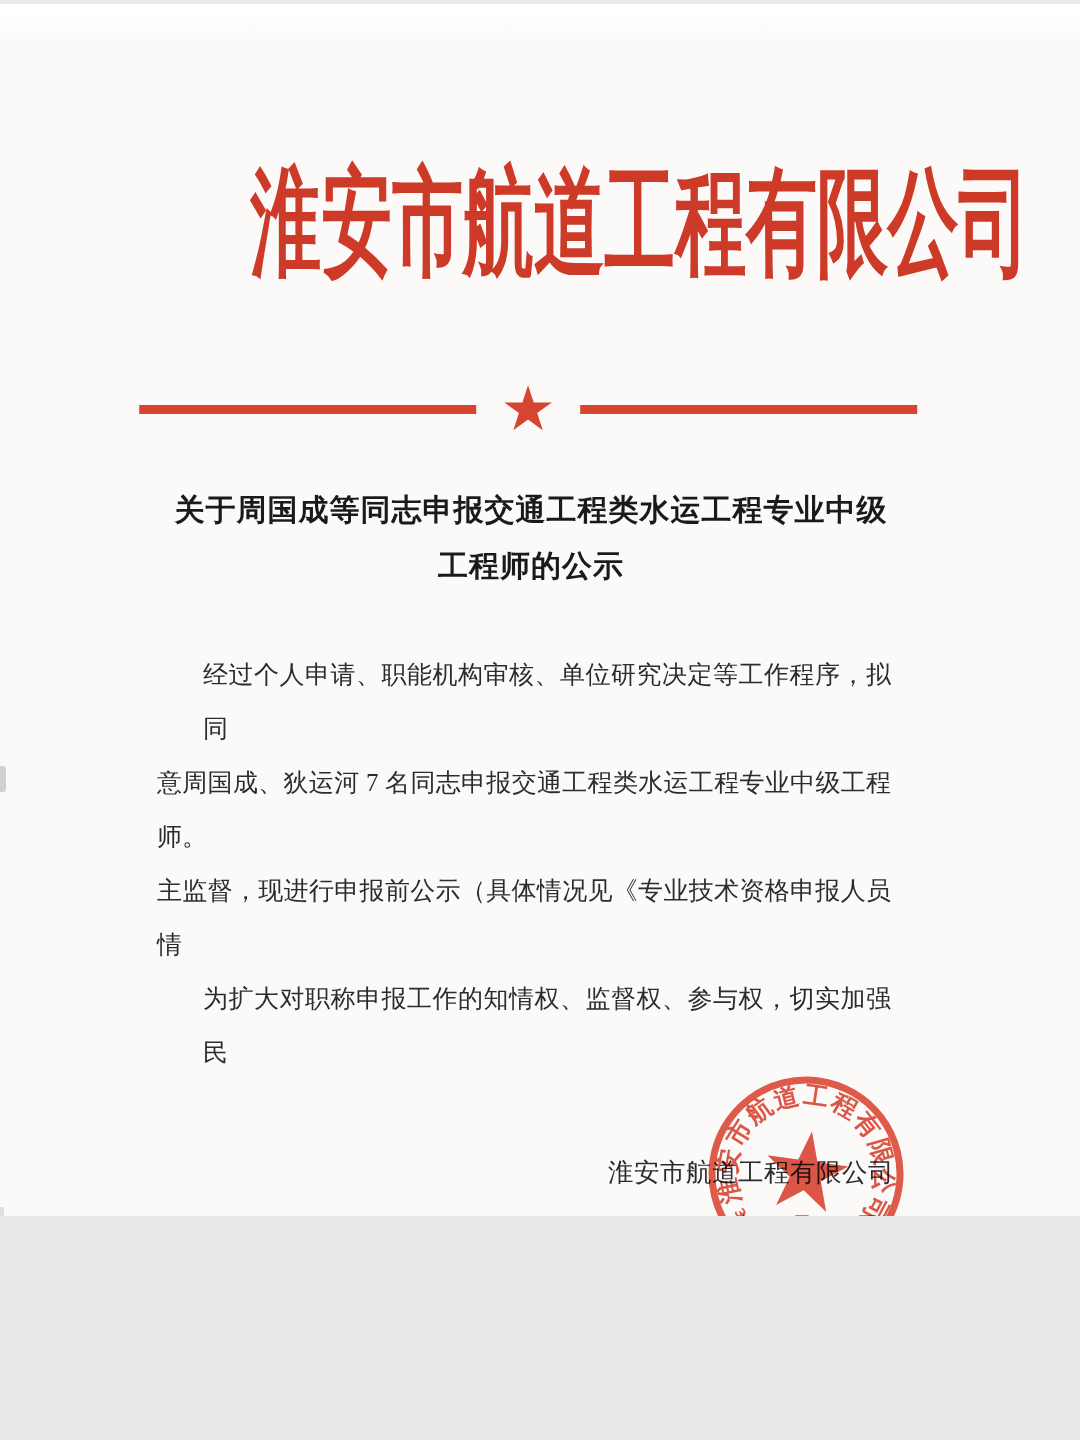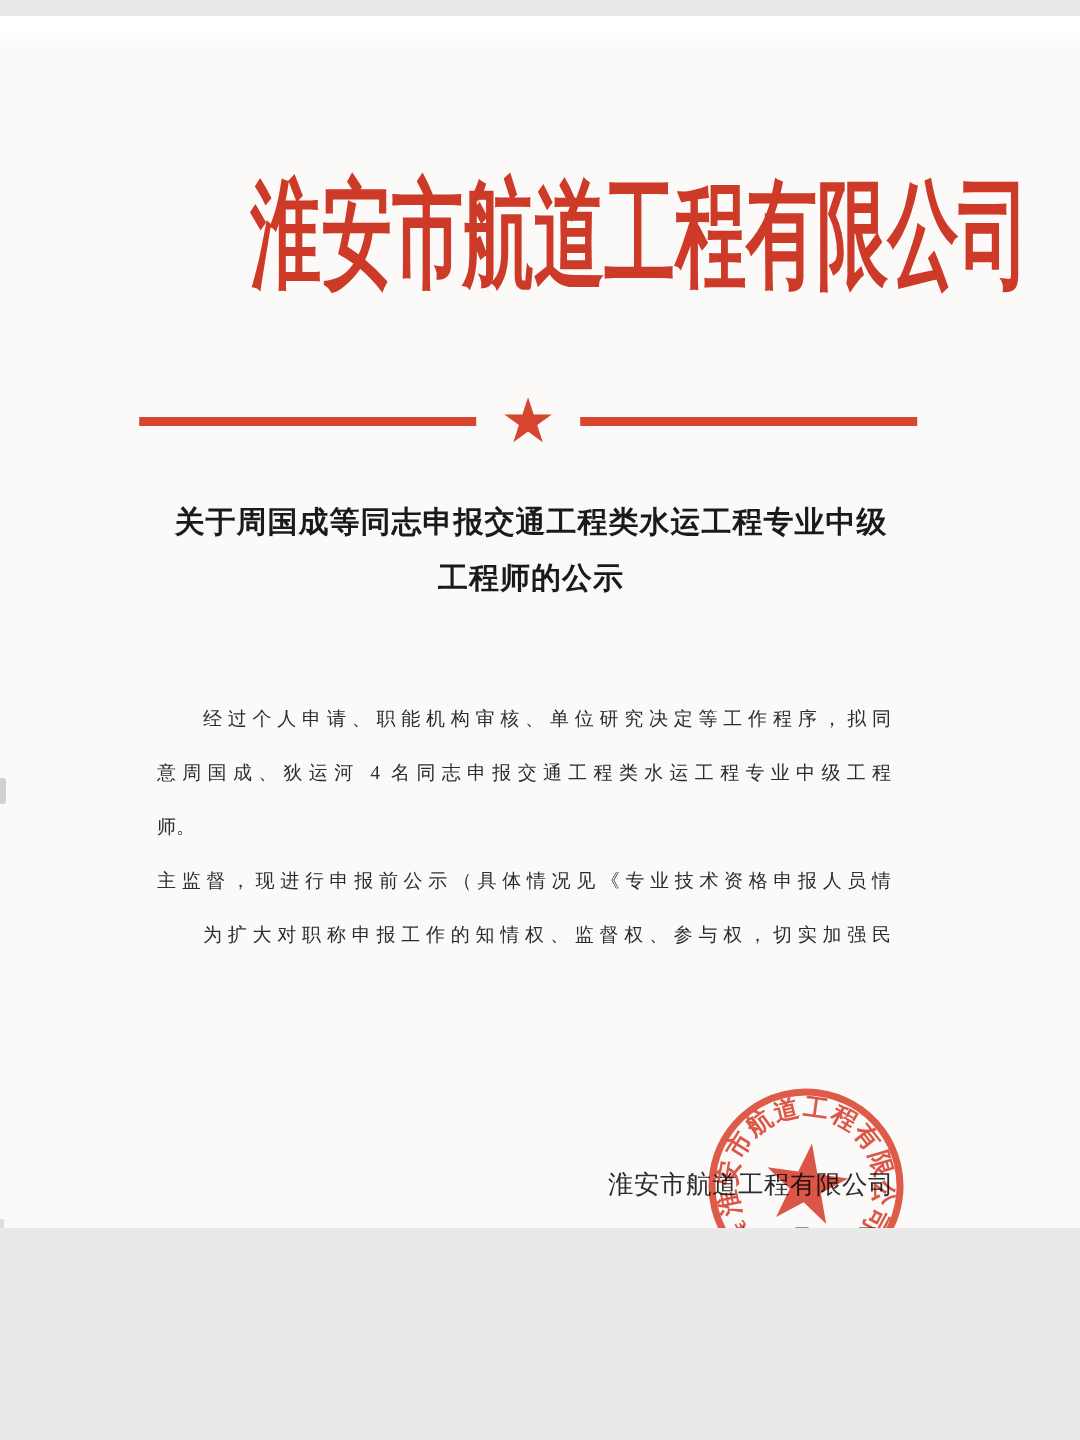--- a/index.html
+++ b/index.html
@@ -1,20 +1,20 @@
 <!DOCTYPE html>
 <html><head>
 <meta charset="utf-8">
 <style>
   html, body { margin:0; padding:0; background:#e9e9e9; }
   .page {
     position: relative;
     width: 1080px;
     height: 1212px;
-    margin: 16px auto;
+    margin: 4px auto;
     overflow: hidden;
     background: linear-gradient(180deg, #ffffff 0px, #ffffff 12px, #fbfaf8 34px, #fbfaf8 100%);
     font-family: "Liberation Serif", "DejaVu Serif", serif;
     color: #2c2c30;
   }
 
   
   .letterhead {
     position: absolute;
     top: 146px; left: 0; width: 100%;
@@ -60,22 +60,22 @@
     line-height: 56px;
     letter-spacing: 1px;
     color: #191a1c;
     transform: translateX(-9px);
   }
   .doc-title .line { display: block; }
 
   
   .body-text {
     position: absolute;
-    top: 676px; left: 157px; width: 734px;
-    font-size: 19px;
+    top: 644px; left: 157px; width: 734px;
+    font-size: 25px;
     line-height: 54px;
     color: #2c2c30;
   }
   .body-text .bline { text-align: justify; text-align-last: justify; }
   .body-text .indent { padding-left: 46px; }
   .body-text .end { text-align: left; text-align-last: auto; }
 
   
   .sig-company {
     position: absolute;
@@ -154,21 +154,21 @@
     <span class="bar"></span>
   </div>
 
   <h1 class="doc-title">
     <span class="line">关于周国成等同志申报交通工程类水运工程专业中级</span>
     <span class="line">工程师的公示</span>
   </h1>
 
   <div class="body-text">
     <div class="bline indent">经过个人申请、职能机构审核、单位研究决定等工作程序，拟同</div>
-    <div class="bline">意周国成、狄运河 4 名同志申报交通工程类水运工程专业中级工程</div>
+    <div class="bline">意周国成、狄运河 7 名同志申报交通工程类水运工程专业中级工程</div>
     <div class="bline end">师。</div>
     <div class="bline">主监督，现进行申报前公示（具体情况见《专业技术资格申报人员情</div>
     <div class="bline indent">为扩大对职称申报工作的知情权、监督权、参与权，切实加强民</div>
   </div>
 
   <div class="sig-company">淮安市航道工程有限公司</div>
   <div class="sig-date">2021 年 8 月 22 日</div>
 
   <svg class="seal" viewBox="0 0 260 260" aria-hidden="true">
     <defs>

